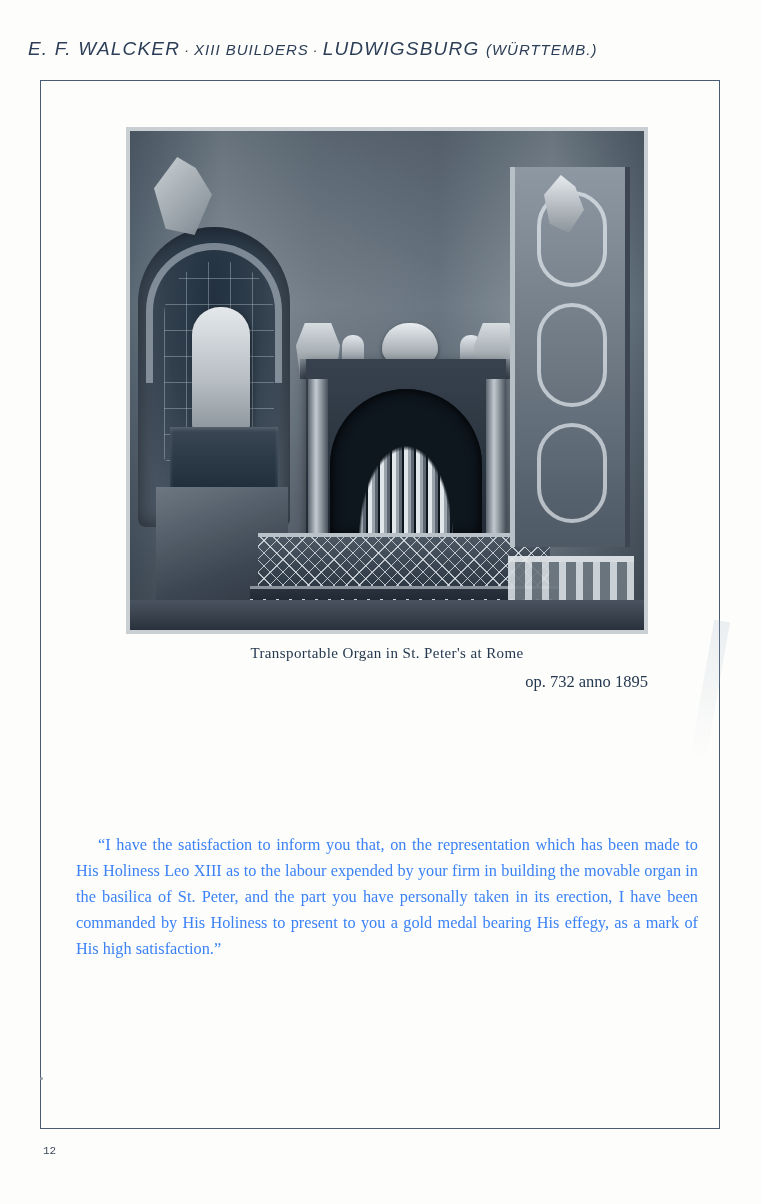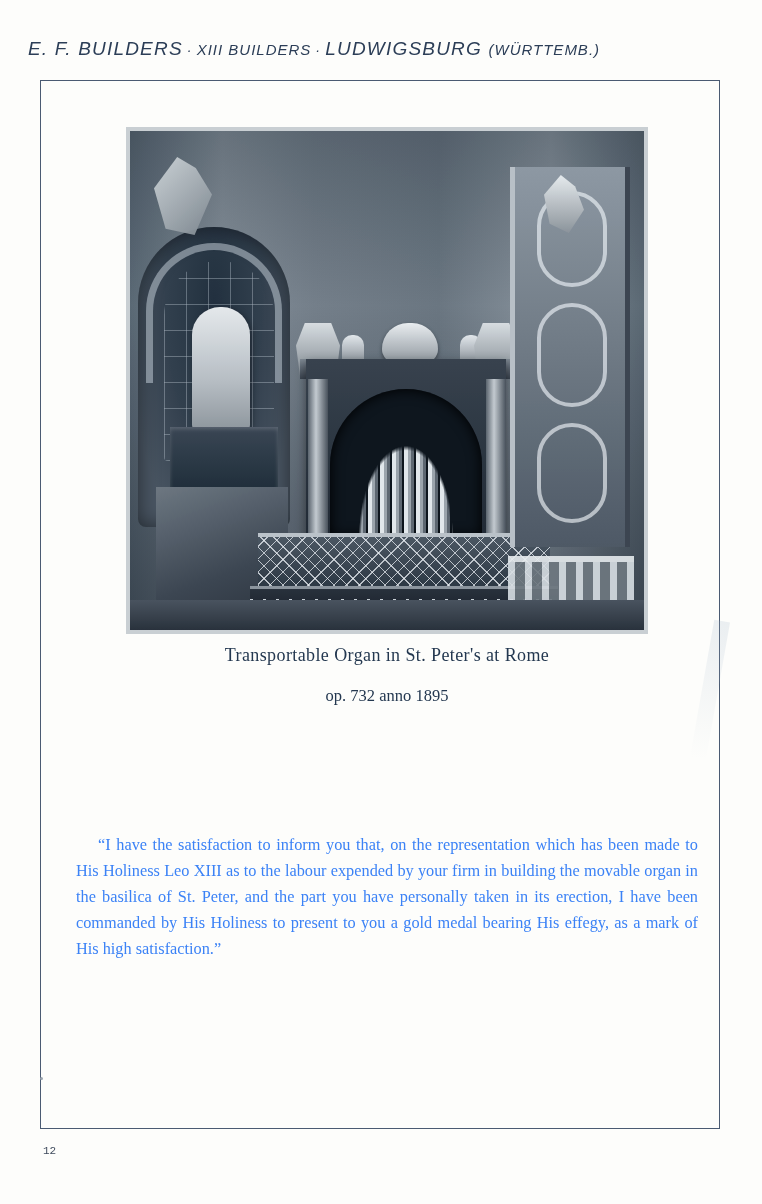--- a/index.html
+++ b/index.html
@@ -360,28 +360,29 @@
   
   .caption {
     position: absolute;
     left: 126px;
     top: 645px;
     width: 522px;
     text-align: center;
     color: #243850;
   }
   .caption .line1 {
-    font-size: 18px;
+    font-size: 15px;
     letter-spacing: 0.4px;
-    margin-bottom: 20px;
+    margin-bottom: 10px;
     font-family: Liberation Serif, serif;
   }
   .caption .line2 {
     font-size: 16.5px;
     margin-bottom: 7px;
+    text-align: right;
   }
   .caption .line3 {
     font-size: 16.5px;
   }
 
   
   .testimonial-heading {
     position: absolute;
     left: 60px;
     right: 60px;
@@ -431,21 +432,21 @@
     background: linear-gradient(to bottom, rgba(160,180,200,0.20), rgba(160,180,200,0));
     transform: rotate(10deg);
   }
 </style>
 </head>
 <body>
 
 <div class="page">
 
   <div class="running-head">
-    <span>E. F. BUILDERS</span><span class="sep">·</span><span class="small">XIII BUILDERS</span><span class="sep">·</span><span>LUDWIGSBURG</span> <span class="small">(WÜRTTEMB.)</span>
+    <span>E. F. WALCKER</span><span class="sep">·</span><span class="small">XIII BUILDERS</span><span class="sep">·</span><span>LUDWIGSBURG</span> <span class="small">(WÜRTTEMB.)</span>
   </div>
 
   <div class="frame-top"></div>
   <div class="frame-left"></div>
   <div class="frame-right"></div>
   <div class="frame-bottom"></div>
 
   <div class="plate">
     <div class="photo">
       <div class="arch">

